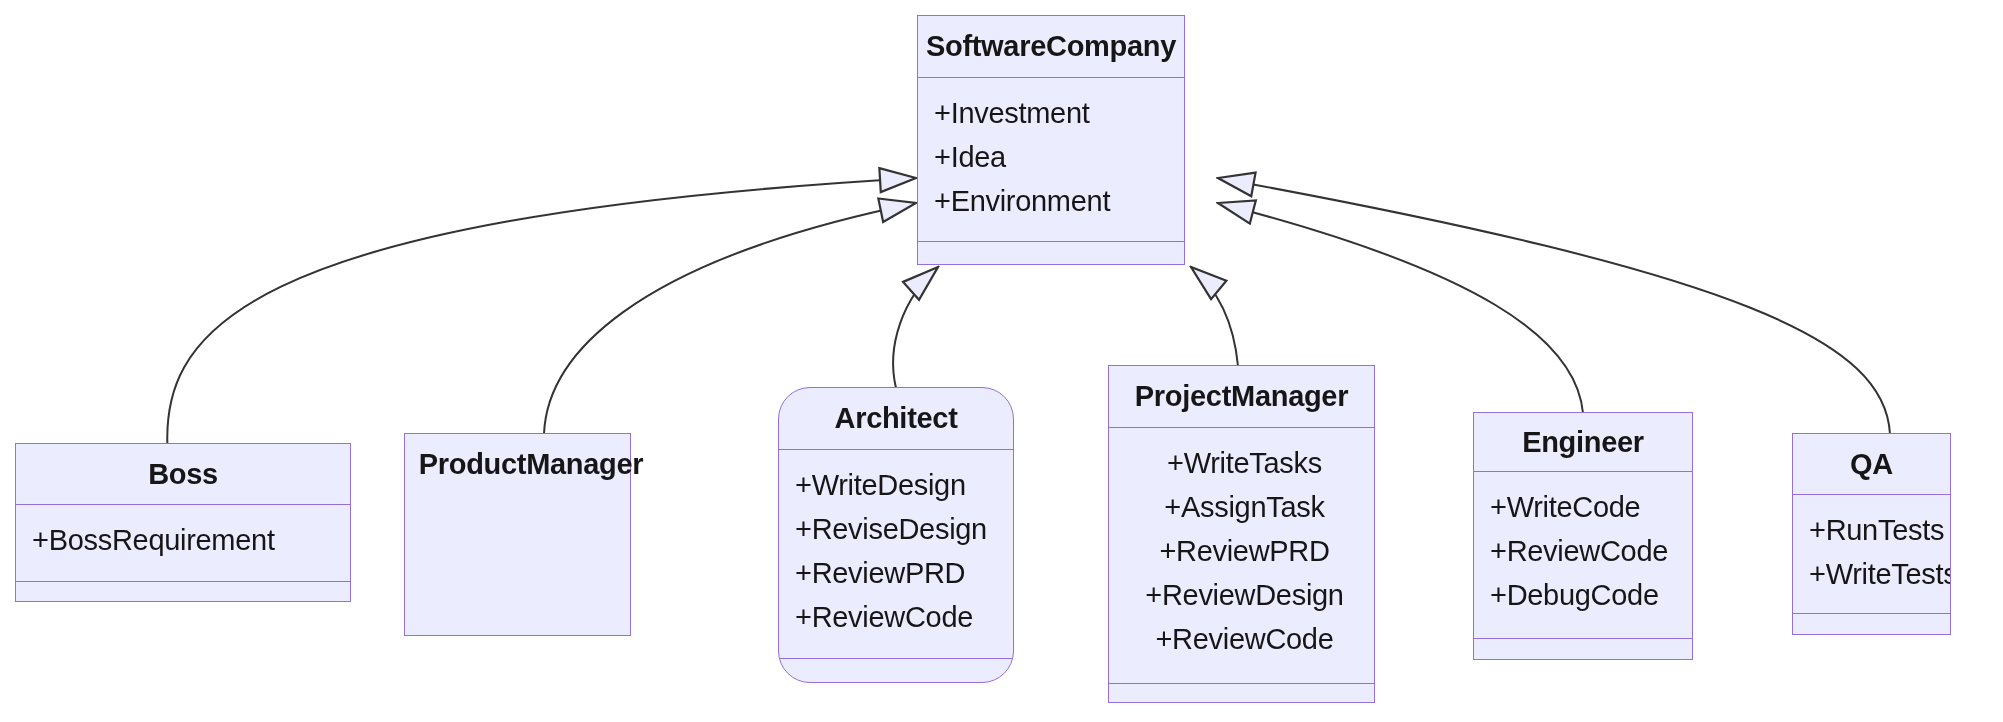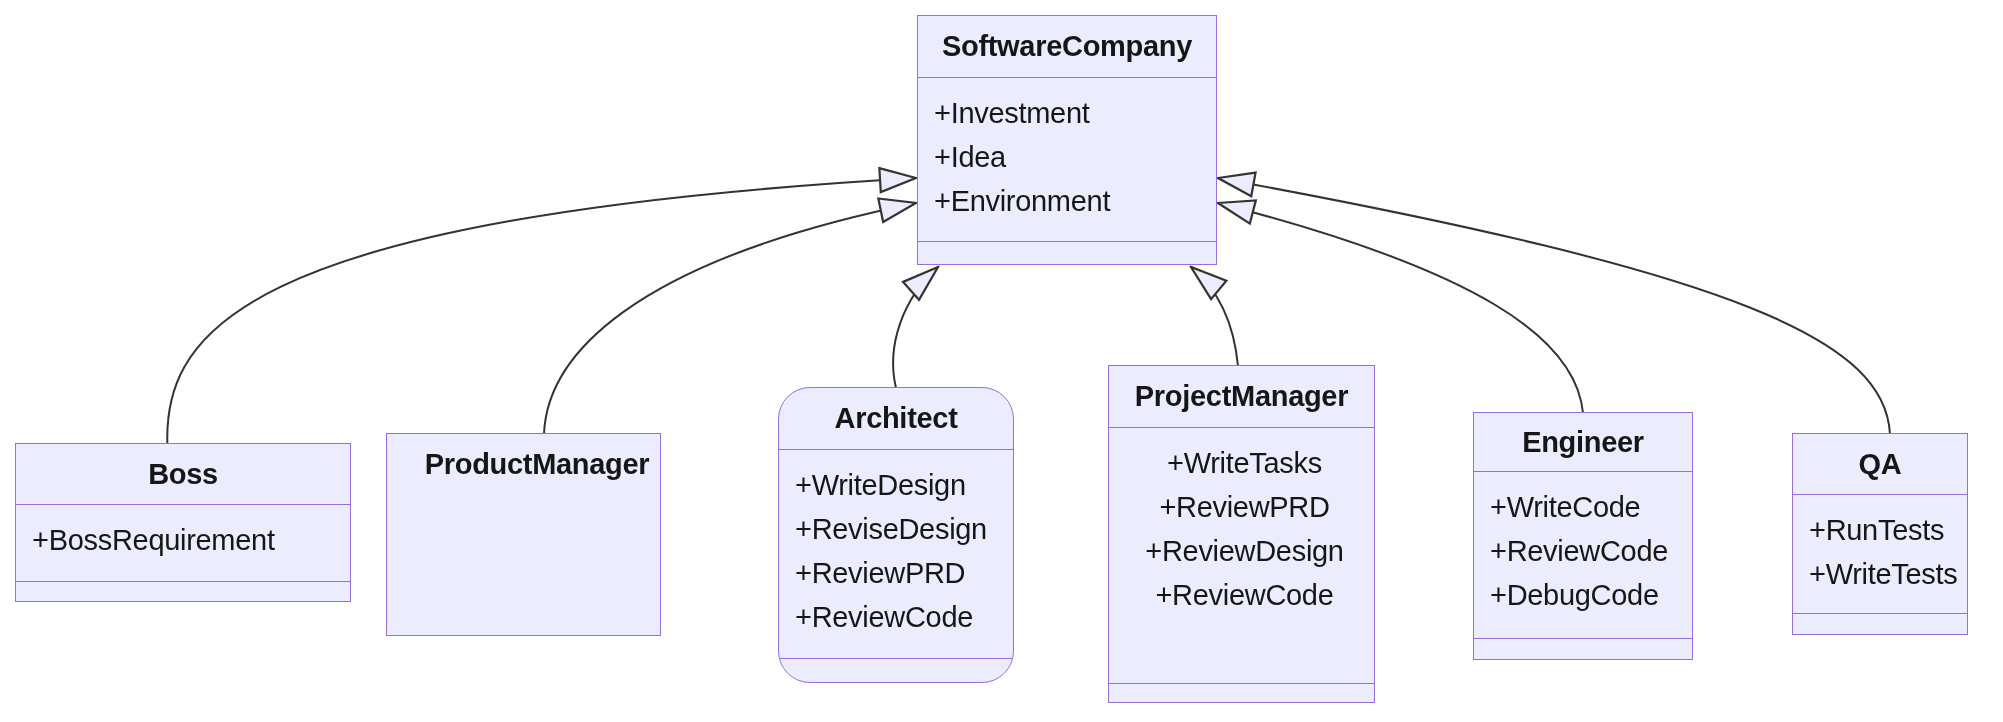--- a/index.html
+++ b/index.html
@@ -69,76 +69,77 @@
     <g fill="none" stroke="#333333" stroke-width="2">
       <path d="M 168 456 C 158 335, 230 218, 916 178" marker-end="url(#tri)"></path>
       <path d="M 544 434 C 547 358, 628 262, 916 203" marker-end="url(#tri)"></path>
       <path d="M 896 388 C 886 346, 903 298, 938 267" marker-end="url(#tri)"></path>
       <path d="M 1238 366 C 1234 324, 1220 291, 1191 267" marker-end="url(#tri)"></path>
       <path d="M 1583 413 C 1576 338, 1478 270, 1218 203" marker-end="url(#tri)"></path>
       <path d="M 1890 434 C 1885 342, 1745 274, 1218 178" marker-end="url(#tri)"></path>
     </g>
   </svg>
 
-  <div class="cls" style="left:917px; top:15px; width:300px; height:250px;">
+  <div class="cls" style="left:917px; top:15px; width:268px; height:250px;">
     <div class="cls-name" style="height:61px">SoftwareCompany</div>
     <div class="cls-attrs" style="height:165px">
       <div>+Investment</div>
       <div>+Idea</div>
       <div>+Environment</div>
     </div>
     <div class="cls-methods"></div>
   </div>
 
   <div class="cls" style="left:15px; top:443px; width:336px; height:159px;">
     <div class="cls-name" style="height:60px">Boss</div>
     <div class="cls-attrs" style="height:78px">
       <div>+BossRequirement</div>
     </div>
     <div class="cls-methods"></div>
   </div>
 
-  <div class="cls" style="left:386px; top:433px; width:275px; height:203px;padding-left:27px;">
+  <div class="cls" style="left:404px; top:433px; width:227px; height:203px;padding-left:27px;">
     <div class="cls-name" style="height:60px">ProductManager</div>
     <div class="cls-methods"></div>
   </div>
 
   <div class="cls" style="left:778px; top:387px; width:236px; height:296px;border-radius:32px;">
     <div class="cls-name" style="height:61px">Architect</div>
     <div class="cls-attrs" style="height:210px">
       <div>+WriteDesign</div>
       <div>+ReviseDesign</div>
       <div>+ReviewPRD</div>
       <div>+ReviewCode</div>
     </div>
     <div class="cls-methods"></div>
   </div>
 
   <div class="cls" style="left:1108px; top:365px; width:267px; height:338px;text-align:center;">
     <div class="cls-name" style="height:61px">ProjectManager</div>
     <div class="cls-attrs" style="height:257px">
       <div>+WriteTasks</div>
+      <div>+AssignTask</div>
       <div>+ReviewPRD</div>
       <div>+ReviewDesign</div>
       <div>+ReviewCode</div>
     </div>
     <div class="cls-methods"></div>
   </div>
 
   <div class="cls" style="left:1473px; top:412px; width:220px; height:248px;">
     <div class="cls-name" style="height:58px">Engineer</div>
     <div class="cls-attrs" style="height:168px">
       <div>+WriteCode</div>
       <div>+ReviewCode</div>
       <div>+DebugCode</div>
     </div>
     <div class="cls-methods"></div>
   </div>
 
-  <div class="cls" style="left:1792px; top:433px; width:176px; height:202px;">
+  <div class="cls" style="left:1792px; top:433px; width:159px; height:202px;">
     <div class="cls-name" style="height:60px">QA</div>
     <div class="cls-attrs" style="height:120px">
       <div>+RunTests</div>
       <div>+WriteTests</div>
     </div>
     <div class="cls-methods"></div>
   </div>
 
 </div>
 

